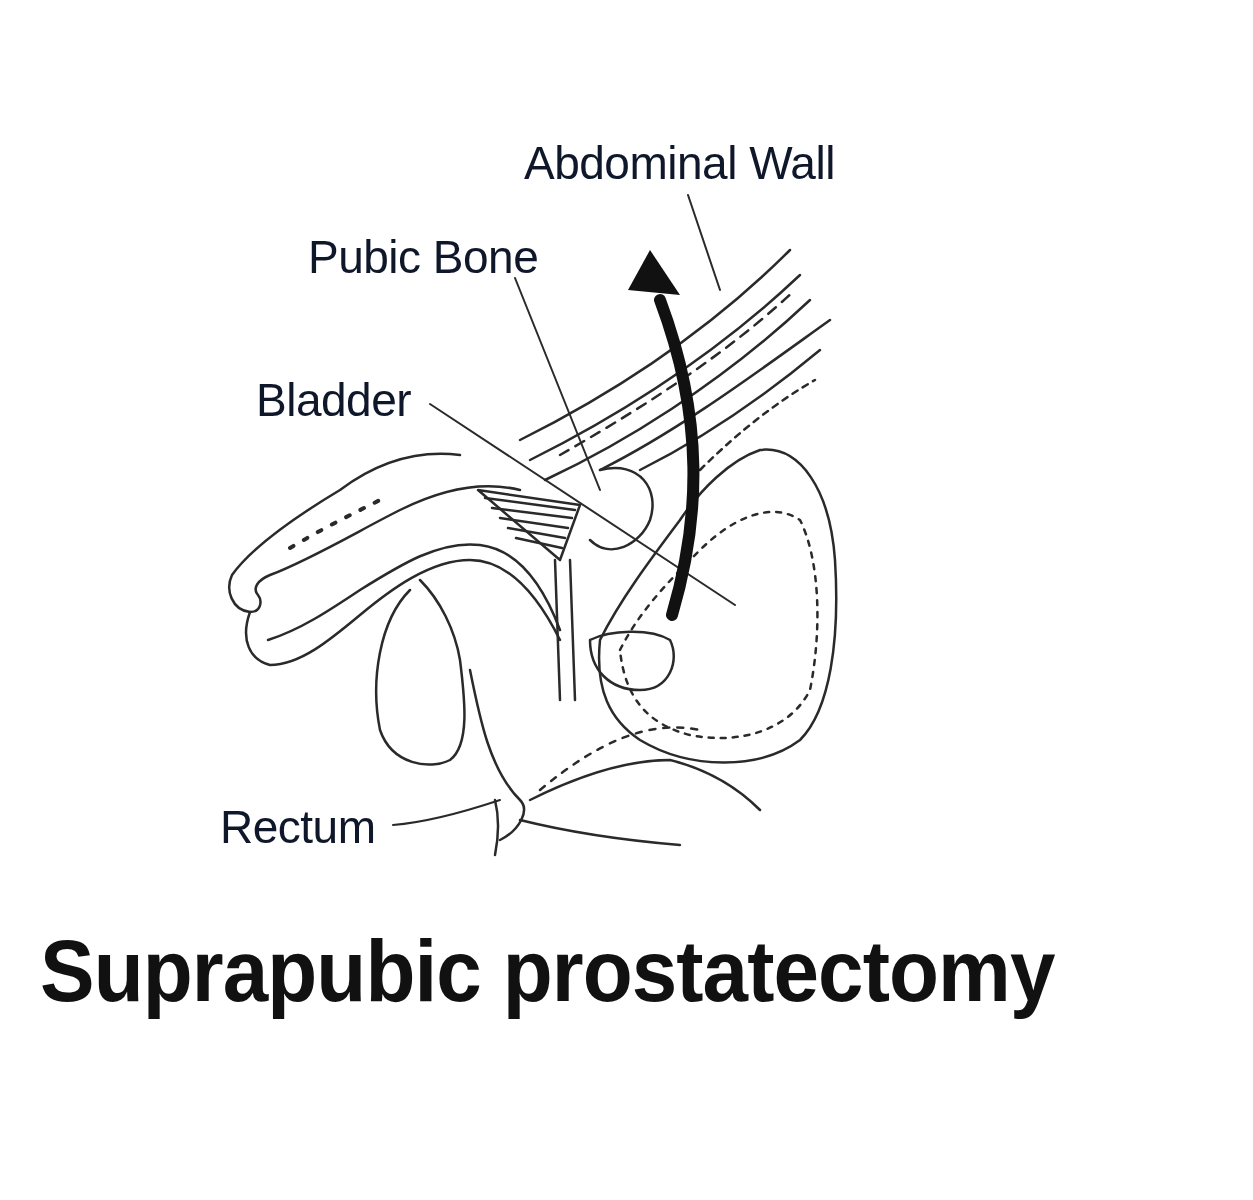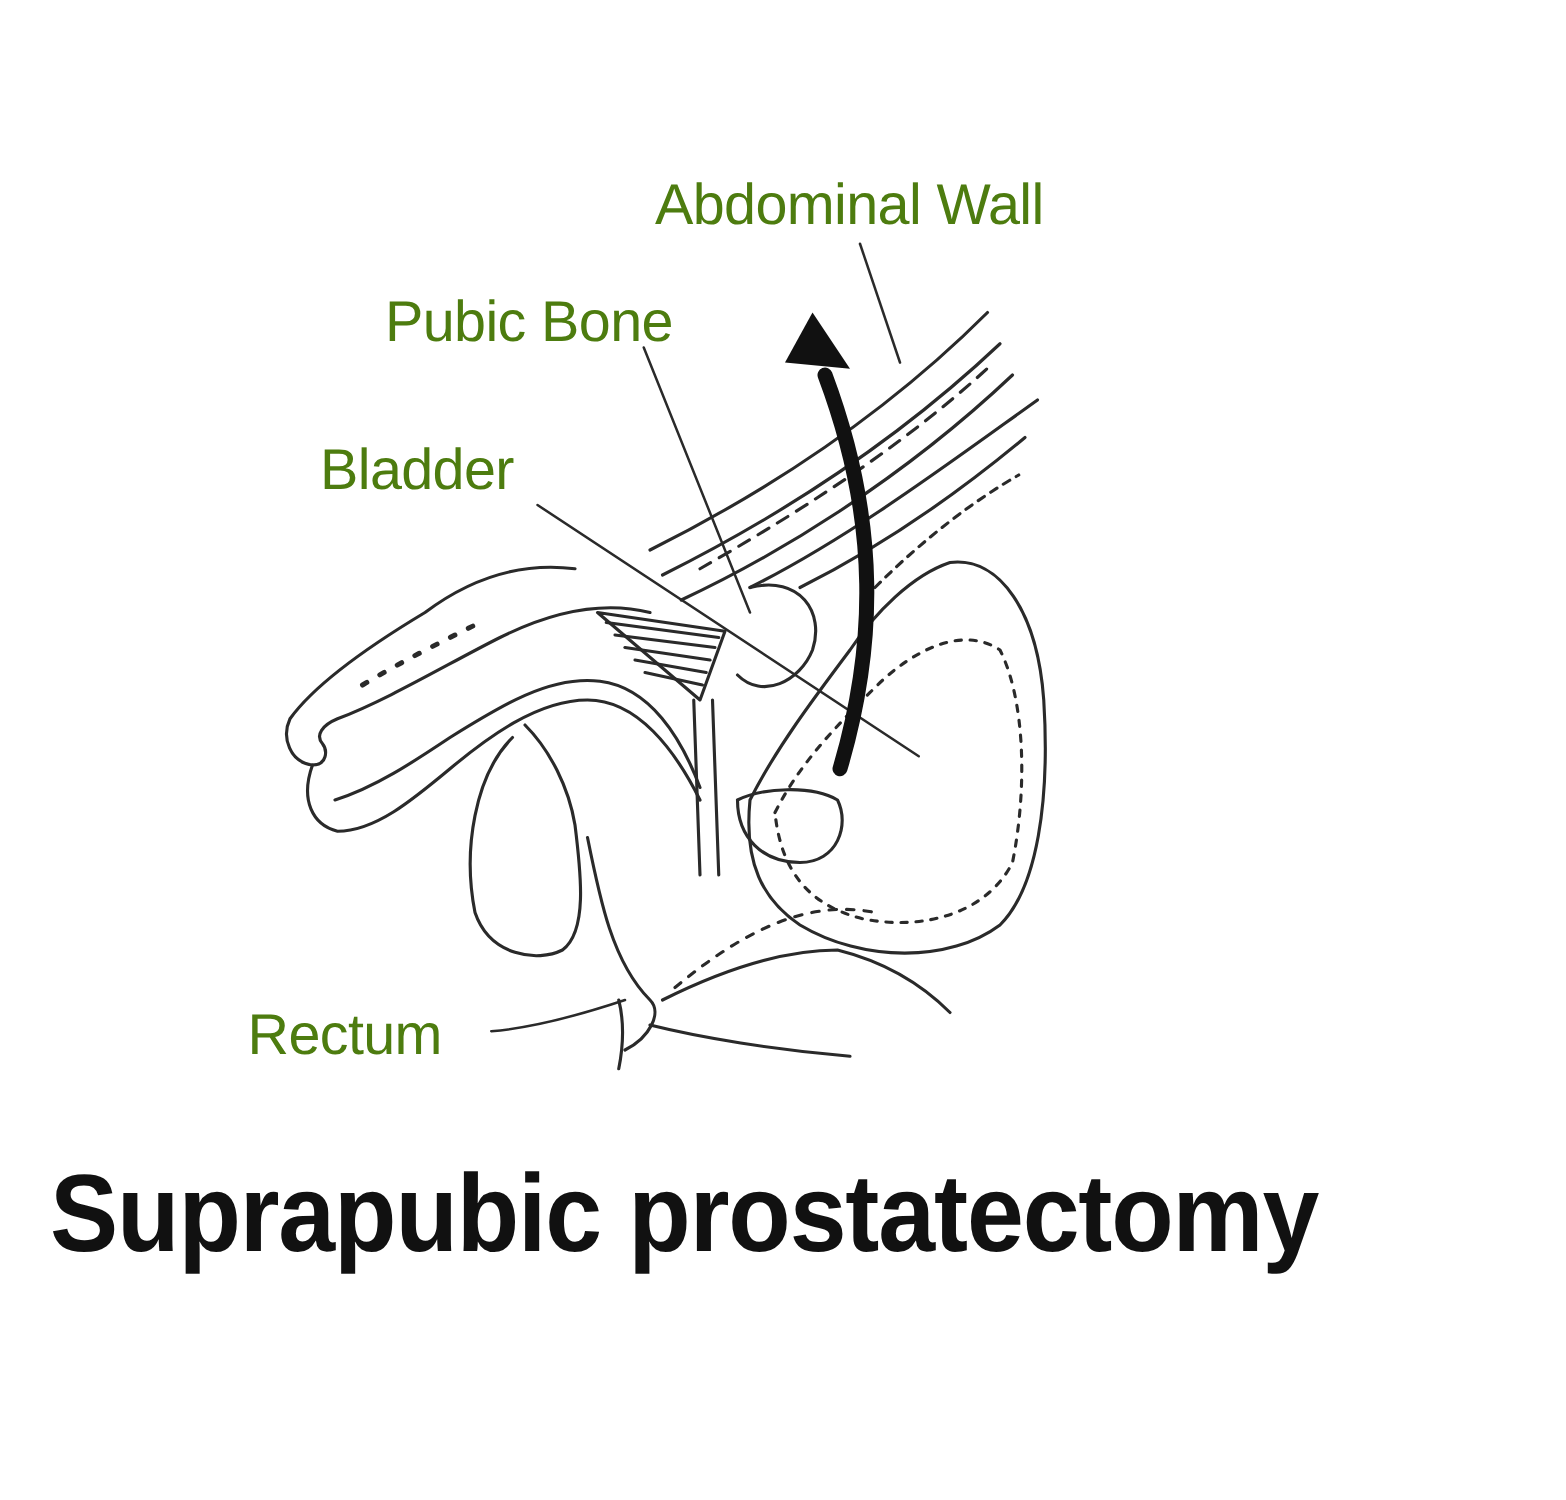--- a/index.html
+++ b/index.html
@@ -1,17 +1,17 @@
 <!DOCTYPE html>
 <html><head>
   <meta charset="utf-8">
   <style>
     html, body { margin: 0; padding: 0; background: #ffffff; }
     body { width: 1253px; height: 1200px; position: relative; overflow: hidden; font-family: "Liberation Sans", sans-serif; color: #222; }
-    .label { position: absolute; font-family: "Liberation Sans", sans-serif; font-size: 46px; color: #4d7c0f; white-space: nowrap; letter-spacing: -0.5px; }
+    .label { position: absolute; font-family: "Liberation Sans", sans-serif; font-size: 46px; color: #0f172a; white-space: nowrap; letter-spacing: -0.5px; }
     .title { position: absolute; left: 40px; top: 920px; font-family: "Liberation Sans", sans-serif; font-weight: bold; font-size: 88px; color: #111; white-space: nowrap; letter-spacing: -1px; transform: scaleX(0.93); transform-origin: left top; }
     svg.drawing { position: absolute; left: 0; top: 0; }
   </style>
 </head>
 <body>
 
 <svg class="drawing" width="1253" height="1200" viewBox="0 0 1253 1200" xmlns="http://www.w3.org/2000/svg">
   <g fill="none" stroke="#2a2a2a" stroke-width="2.5" stroke-linecap="round" stroke-linejoin="round">
 
     <g>
@@ -66,16 +66,16 @@
   </g>
 
   <g>
     <path d="M672 615 C700 520 705 420 660 300" fill="none" stroke="#111111" stroke-width="12" stroke-linecap="round"></path>
     <polygon points="628,290 650,250 680,295" fill="#111111"></polygon>
   </g>
 </svg>
 
 <div class="label" style="left:524px; top:136px;">Abdominal Wall</div>
 <div class="label" style="left:308px; top:230px;">Pubic Bone</div>
-<div class="label" style="left:256px; top:348px;">Bladder</div>
-<div class="label" style="left:198px; top:800px;">Rectum</div>
+<div class="label" style="left:256px; top:373px;">Bladder</div>
+<div class="label" style="left:220px; top:800px;">Rectum</div>
 
 <div class="title">Suprapubic prostatectomy</div>
 
 </body></html>

